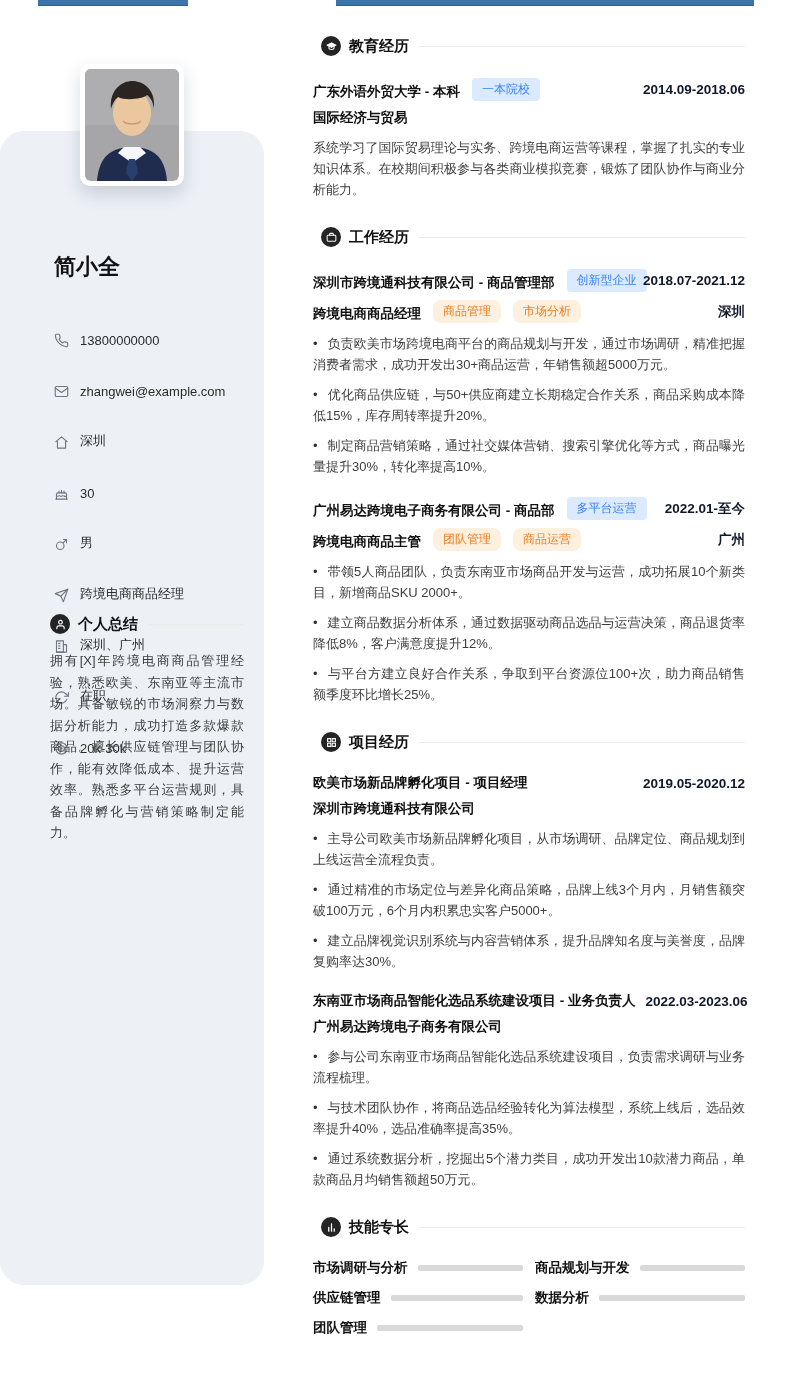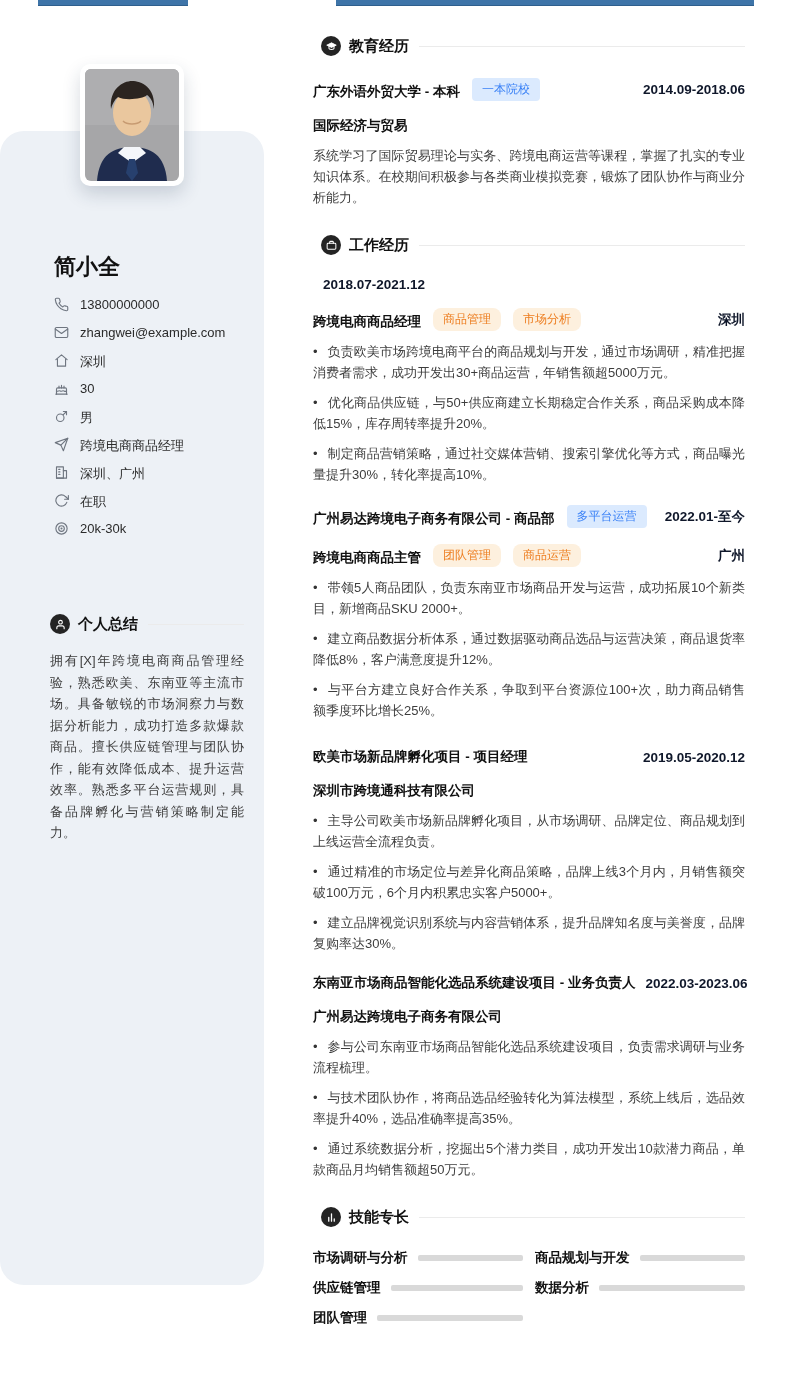--- a/index.html
+++ b/index.html
@@ -14,21 +14,21 @@
 
   
   .side-card { position:absolute; left:0; top:131px; width:264px; height:1154px;
                background:#edf1f6; border-radius:24px; }
   .photo-frame { position:absolute; left:80px; top:64px; width:104px; height:122px;
                  background:#fff; border-radius:10px; padding:5px;
                  box-shadow:0 8px 18px rgba(30,50,80,.18); }
   .photo-frame svg { display:block; width:94px; height:112px; border-radius:6px; }
   .side-name { position:absolute; left:54px; top:252px; font-size:22px; font-weight:bold; color:#111; }
   .contacts { position:absolute; left:54px; top:297px; width:200px; }
-  .contact-row { display:flex; align-items:flex-start; height:28px; }
+  .contact-row { display:flex; align-items:flex-end; height:28px;margin-top:23px; }
   .contact-row .cicon { width:15px; height:15px; margin-right:11px; flex:none; color:#6f7680; }
   .contact-row .cicon svg { width:15px; height:15px; display:block; }
   .contact-row .ctext { font-size:13px; color:#2b2b2b; white-space:nowrap; }
 
   .summary { position:absolute; left:50px; top:614px; width:194px; }
   .sec-head { display:flex; align-items:center; }
   .sec-ico { width:20px; height:20px; border-radius:50%; background:#242424; flex:none;
              display:flex; align-items:center; justify-content:center; margin-right:8px; }
   .sec-ico svg { width:11px; height:11px; display:block; }
   .sec-title { font-size:15px; font-weight:bold; color:#111; white-space:nowrap; }
@@ -41,21 +41,21 @@
   .sec-head.main-head { margin-bottom:22px;padding-left:8px; }
 
   .row-between { display:flex; align-items:center; justify-content:space-between; }
   .row-left { display:flex; align-items:flex-end; min-width:0; }
   .strong { font-size:13.5px; font-weight:bold; color:#111; white-space:nowrap; }
   .date { font-size:13.5px; font-weight:bold; color:#0f172a; white-space:nowrap; margin-left:10px; }
   .badge { margin-left:12px; font-size:12px; color:#3b82f6; background:#dbeafe;
            padding:3px 10px; border-radius:4px; white-space:nowrap; }
   .tag { margin-left:12px; font-size:12px; color:#ed7d1f; background:#fdf0de;
          padding:3px 10px; border-radius:8px; white-space:nowrap; }
-  .sub-row { margin-top:16px; }
+  .sub-row { margin-top:8px; }
   .para { margin-top:10px; font-size:13px; line-height:21px; color:#3d3d3d; text-align:justify; }
   .bullets { margin-top:10px; }
   .bullet { font-size:13px; line-height:21px; color:#3d3d3d; margin-bottom:9px; text-align:justify; }
   .bullet::before { content:"•"; color:#333; margin-right:10px; }
   .job + .job, .proj + .proj { margin-top:20px; }
 
   
   .skills-grid { display:grid; grid-template-columns:1fr 1fr; column-gap:22px; row-gap:17px;gap:12px; }
   .skill-row { display:flex; align-items:center; }
   .skill-label { font-size:13.5px; font-weight:bold; color:#111; white-space:nowrap; margin-right:10px; }
@@ -220,20 +220,24 @@
               <rect x="2.5" y="7" width="19" height="13" rx="2"></rect>
               <path d="M16 7V5a2 2 0 0 0-2-2h-4a2 2 0 0 0-2 2v2"></path>
             </svg>
           </span>
         <span class="sec-title">工作经历</span>
         <span class="sec-rule"></span>
       </div>
 
       <div class="job">
         <div class="row-between">
+          <span class="row-left">
+            <span class="strong">深圳市跨境通科技有限公司 - 商品管理部</span>
+            <span class="badge">创新型企业</span>
+          </span>
           <span class="date">2018.07-2021.12</span>
         </div>
         <div class="row-between sub-row">
           <span class="row-left">
             <span class="strong">跨境电商商品经理</span>
             <span class="tag">商品管理</span>
             <span class="tag">市场分析</span>
           </span>
           <span class="date">深圳</span>
         </div>
@@ -262,20 +266,32 @@
         </div>
         <div class="bullets">
           <div class="bullet">带领5人商品团队，负责东南亚市场商品开发与运营，成功拓展10个新类目，新增商品SKU 2000+。</div>
           <div class="bullet">建立商品数据分析体系，通过数据驱动商品选品与运营决策，商品退货率降低8%，客户满意度提升12%。</div>
           <div class="bullet">与平台方建立良好合作关系，争取到平台资源位100+次，助力商品销售额季度环比增长25%。</div>
         </div>
       </div>
     </div>
 
     <div class="section">
+      <div class="sec-head main-head">
+        <span class="sec-ico">
+            <svg viewBox="0 0 24 24" fill="none" stroke="#fff" stroke-width="2.4" stroke-linejoin="round">
+              <rect x="3.5" y="3.5" width="7" height="7"></rect>
+              <rect x="13.5" y="3.5" width="7" height="7"></rect>
+              <rect x="3.5" y="13.5" width="7" height="7"></rect>
+              <rect x="13.5" y="13.5" width="7" height="7"></rect>
+            </svg>
+          </span>
+        <span class="sec-title">项目经历</span>
+        <span class="sec-rule"></span>
+      </div>
 
       <div class="proj">
         <div class="row-between">
           <span class="strong">欧美市场新品牌孵化项目 - 项目经理</span>
           <span class="date">2019.05-2020.12</span>
         </div>
         <div class="sub-row strong">深圳市跨境通科技有限公司</div>
         <div class="bullets">
           <div class="bullet">主导公司欧美市场新品牌孵化项目，从市场调研、品牌定位、商品规划到上线运营全流程负责。</div>
           <div class="bullet">通过精准的市场定位与差异化商品策略，品牌上线3个月内，月销售额突破100万元，6个月内积累忠实客户5000+。</div>

